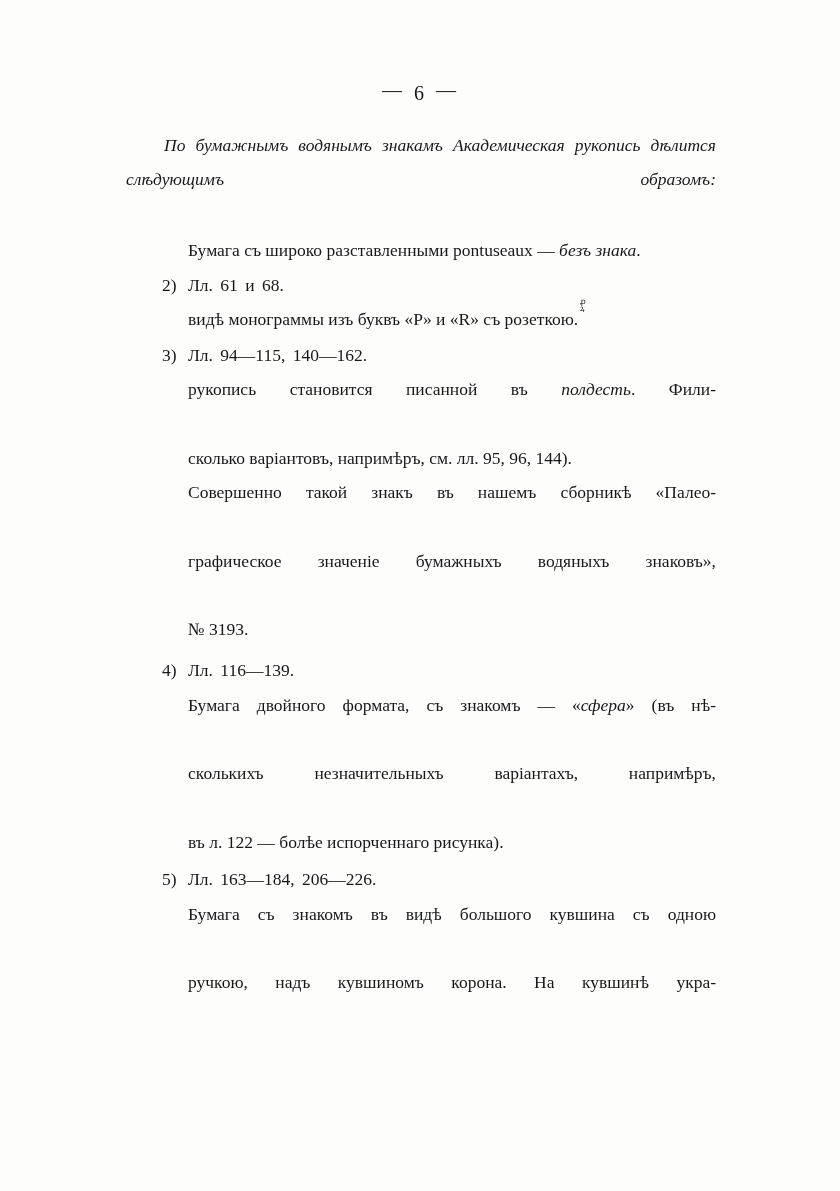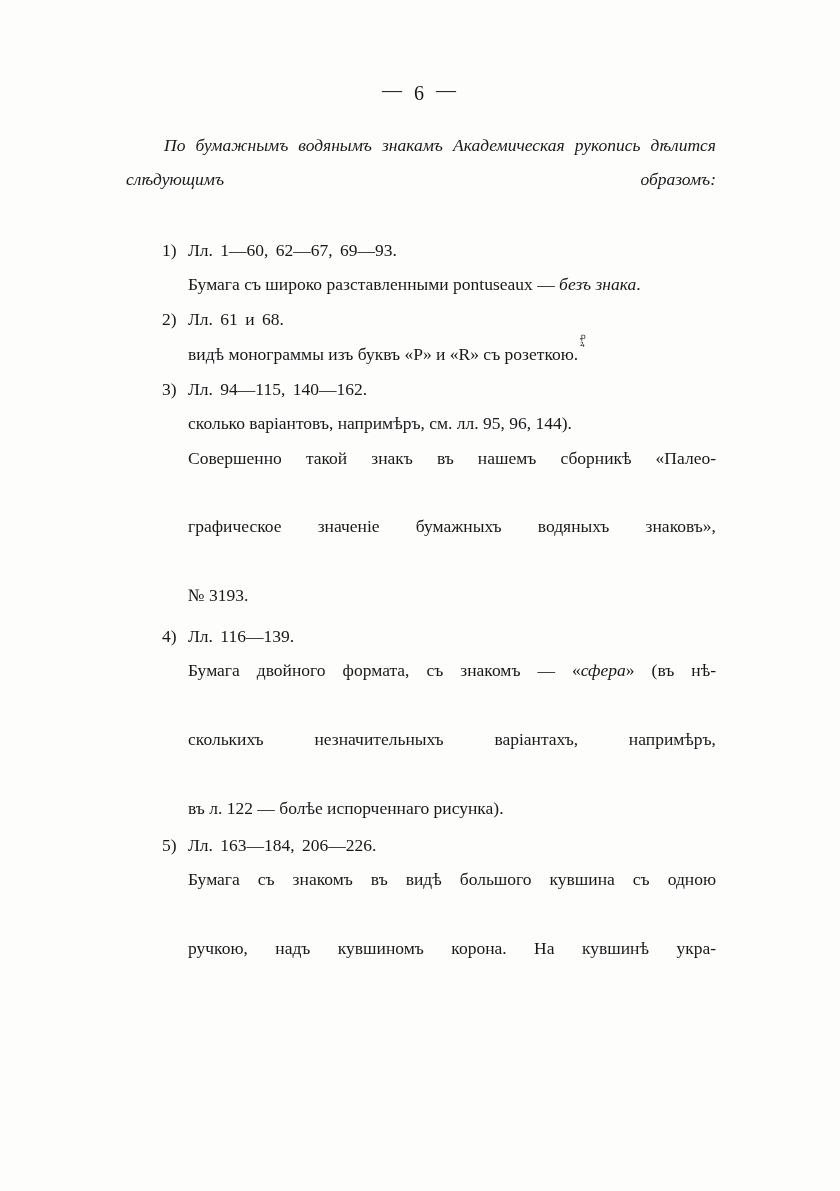--- a/index.html
+++ b/index.html
@@ -109,43 +109,43 @@
 
   <div class="page-number">
     <span class="dash">—</span><span>6</span><span class="dash">—</span>
   </div>
 
   <div class="body-text">
 
     <p class="intro justify-all">По бумажнымъ водянымъ знакамъ Академическая рукопись дѣлится слѣдующимъ образомъ:</p>
 
     <div class="item">
-      <p class="item-head">
-        <span class="num">1)</span><span class="spaced">Лл. 1—60, 62—67, 69—93.</span>
-      </p>
       <p class="item-body">
         <span>Бумага съ широко разставленными </span><span class="lat">pontuseaux</span><span> — </span><span class="ital">безъ знака</span><span>.</span>
       </p>
     </div>
 
     <div class="item">
       <p class="item-head">
         <span class="num">2)</span><span class="spaced">Лл. 61 и 68.</span>
       </p>
       <p class="item-body">
         <span>видѣ монограммы изъ буквъ «P» и «R» съ розеткою.</span><span class="monogram"><svg width="20" height="20" viewBox="0 0 20 20">
               <text x="2" y="9" font-family="Liberation Serif, serif" font-size="8" fill="#17181a">ꝓ</text>
               <text x="2" y="16" font-family="Liberation Serif, serif" font-size="8" fill="#17181a">ꝝ</text>
             </svg></span>
       </p>
     </div>
 
     <div class="item">
       <p class="item-head">
         <span class="num">3)</span><span class="spaced">Лл. 94—115, 140—162.</span>
+      </p>
+      <p class="item-body justify-all">
+        <span>рукопись становится писанной въ </span><span class="ital">полдесть</span><span>. Фили-</span>
       </p>
       <p class="item-body">
         <span>сколько варіантовъ, напримѣръ, см. лл. 95, 96, 144).</span>
       </p>
       <p class="item-body justify-all">
         <span>Совершенно такой знакъ въ нашемъ сборникѣ «Палео-</span>
       </p>
       <p class="item-body justify-all">
         <span>графическое значеніе бумажныхъ водяныхъ знаковъ»,</span>
       </p>

